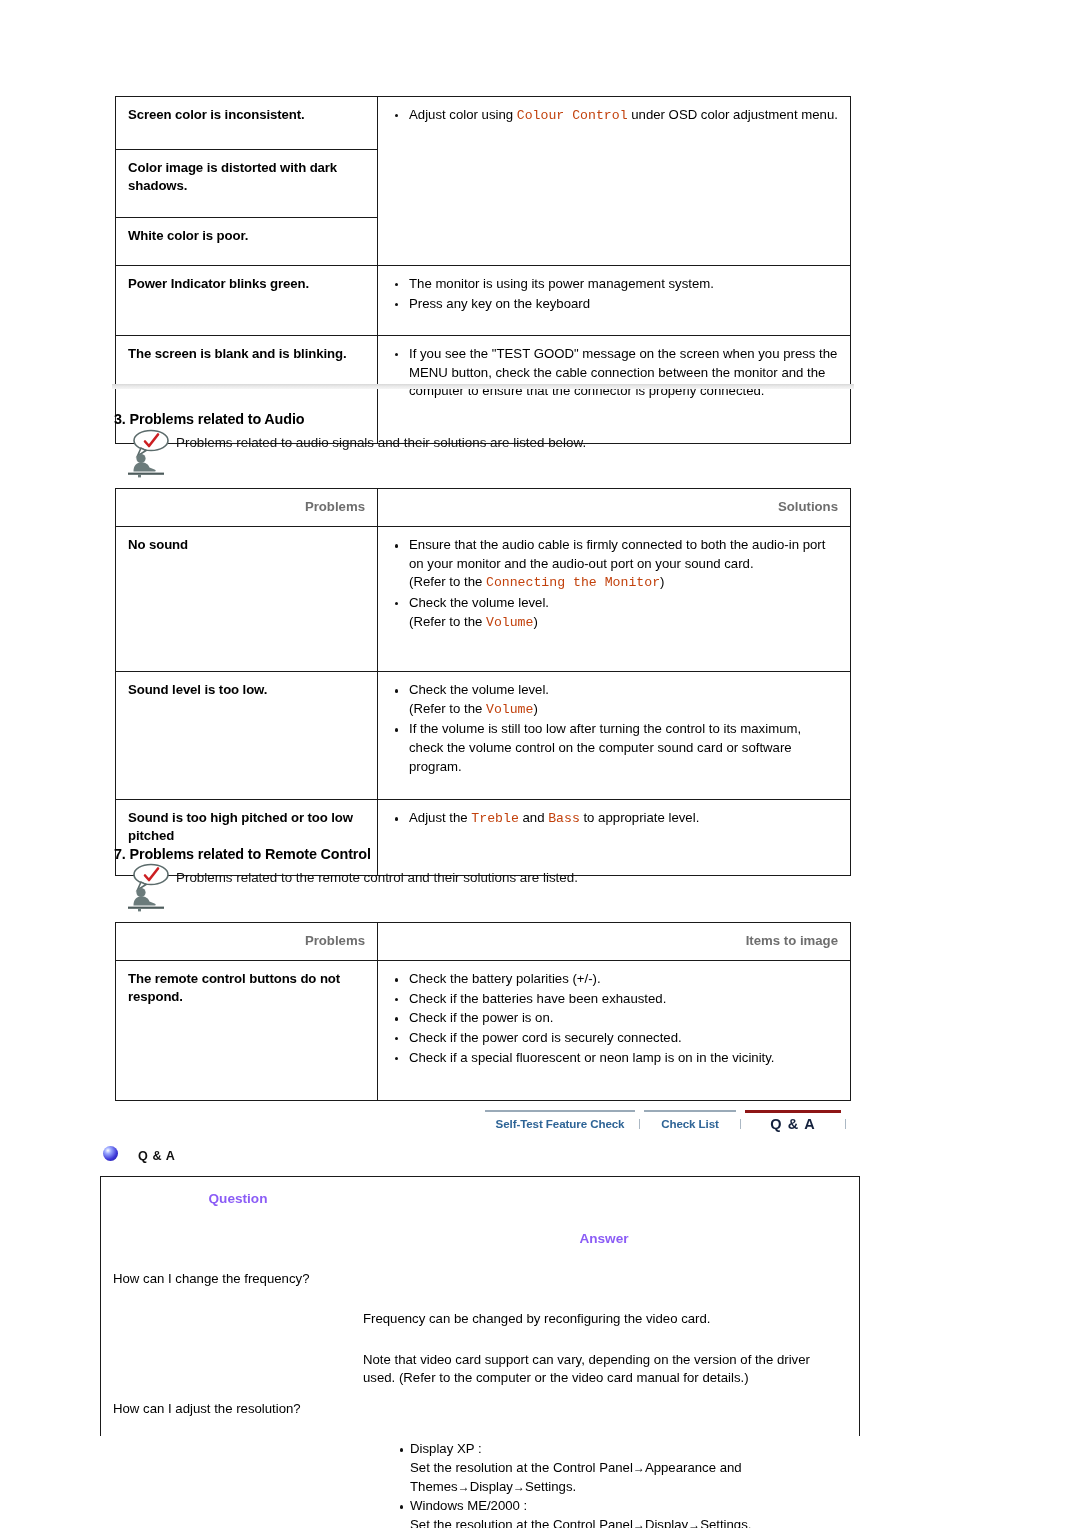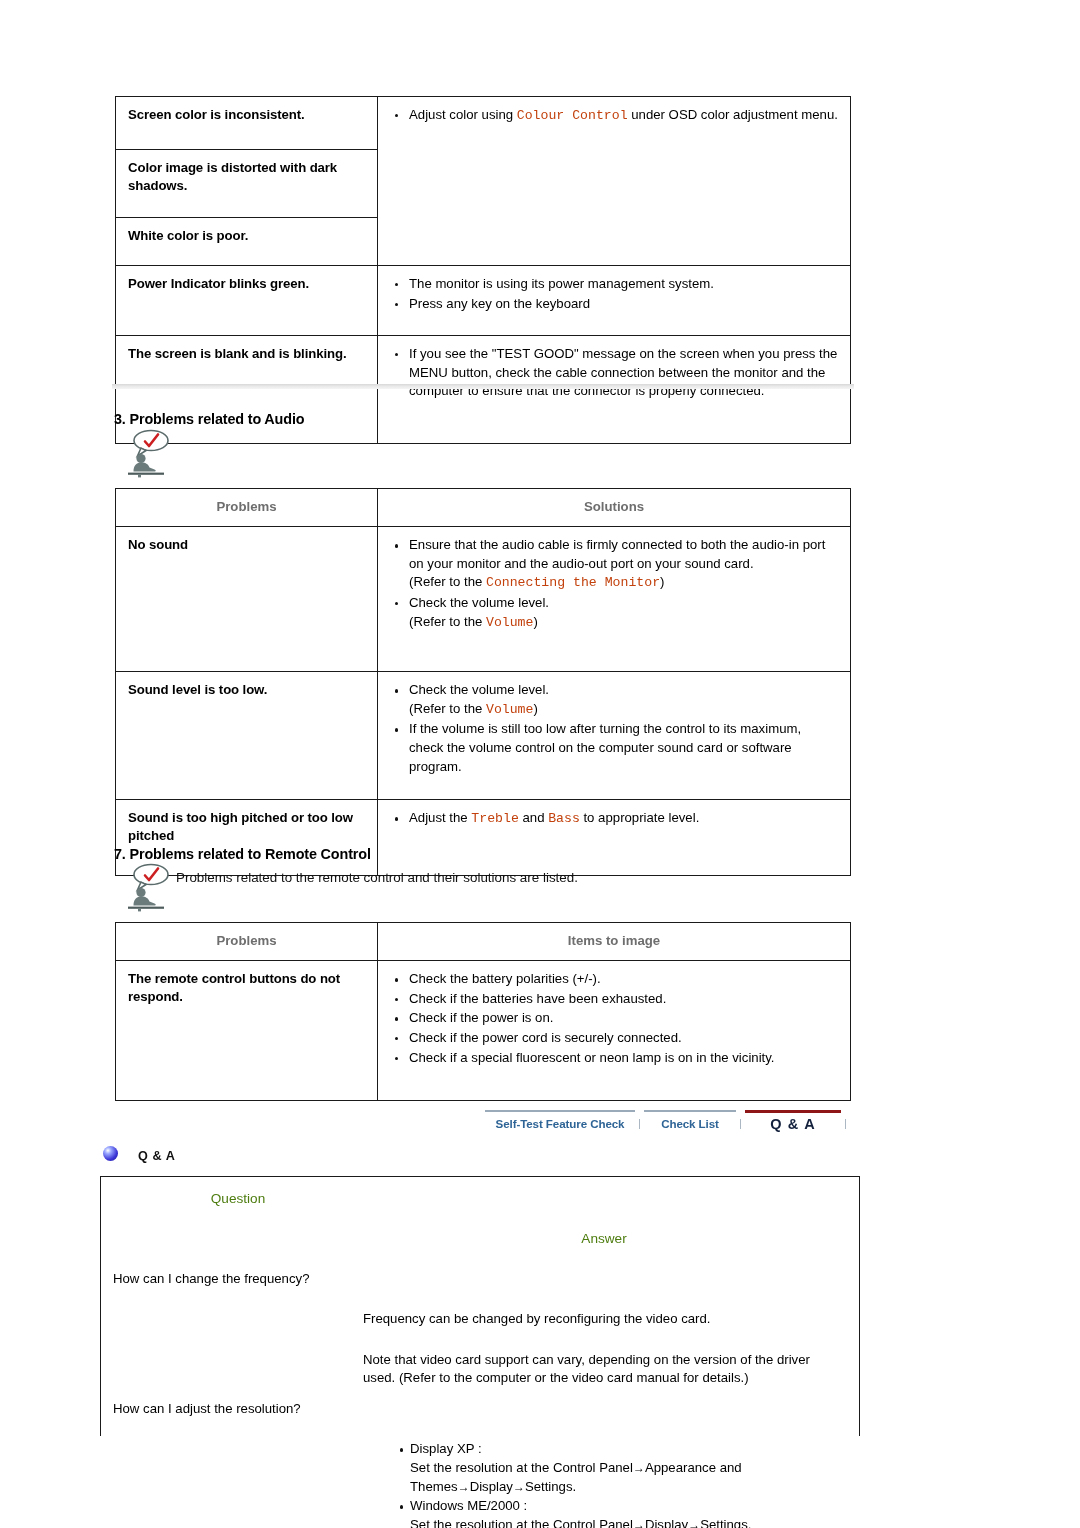--- a/index.html
+++ b/index.html
@@ -36,21 +36,21 @@
     font-size: 13.2px;
     line-height: 1.38;
   }
   .prob {
     font-weight: bold;
     font-size: 13.4px;
     line-height: 1.42;
     letter-spacing: -0.1px;
   }
   .hdr {
-    text-align: center;
+    text-align: right;
     color: #6e6e6e;
     font-weight: bold;
     font-size: 13.6px;
     padding-top: 12px;
     padding-bottom: 12px;
   }
 
   
   ul.sol {
     margin: 0;
@@ -191,22 +191,22 @@
     box-sizing: border-box;
   }
   .qa-a {
     flex: 1 1 auto;
     font-size: 13.2px;
     line-height: 1.4;
     padding-right: 14px;
     margin-top: 40px;
   }
   .qahdr {
-    color: #4d7c0f;
-    font-weight: normal;
+    color: #8b5cf6;
+    font-weight: bold;
     font-size: 13.6px;
     text-align: center;
   }
   .arrow { font-size: 12px; }
 </style>
 </head>
 <body>
 
 <div class="page">
 
@@ -264,20 +264,21 @@
 
       <circle cx="18" cy="30.5" r="4.6" fill="#6b7b7b"></circle>
 
       <path d="M10.5 43.5 C10.5 37.5 13.5 34.5 18.5 34.5 C23 34.5 25.5 36.5 26.5 39.5 L31.5 41.5 C33 42.2 33.2 43.5 31.8 43.5 Z" fill="#6b7b7b"></path>
 
       <rect x="5" y="44.6" width="36" height="2.2" fill="#4e5c5c"></rect>
       <rect x="15" y="46.8" width="3" height="2.6" fill="#6b7b7b"></rect>
     </svg>
   </div>
 
+  <div class="sect-note" style="left:176px; top:434px;">Problems related to audio signals and their solutions are listed below.</div>
 
   <table class="tbl" style="left:115px; top:488px; width:735px;">
     <colgroup>
         <col style="width:262px">
         <col style="width:473px">
       </colgroup>
     <tbody>
       <tr>
         <td class="hdr">Problems</td>
         <td class="hdr">Solutions</td>

